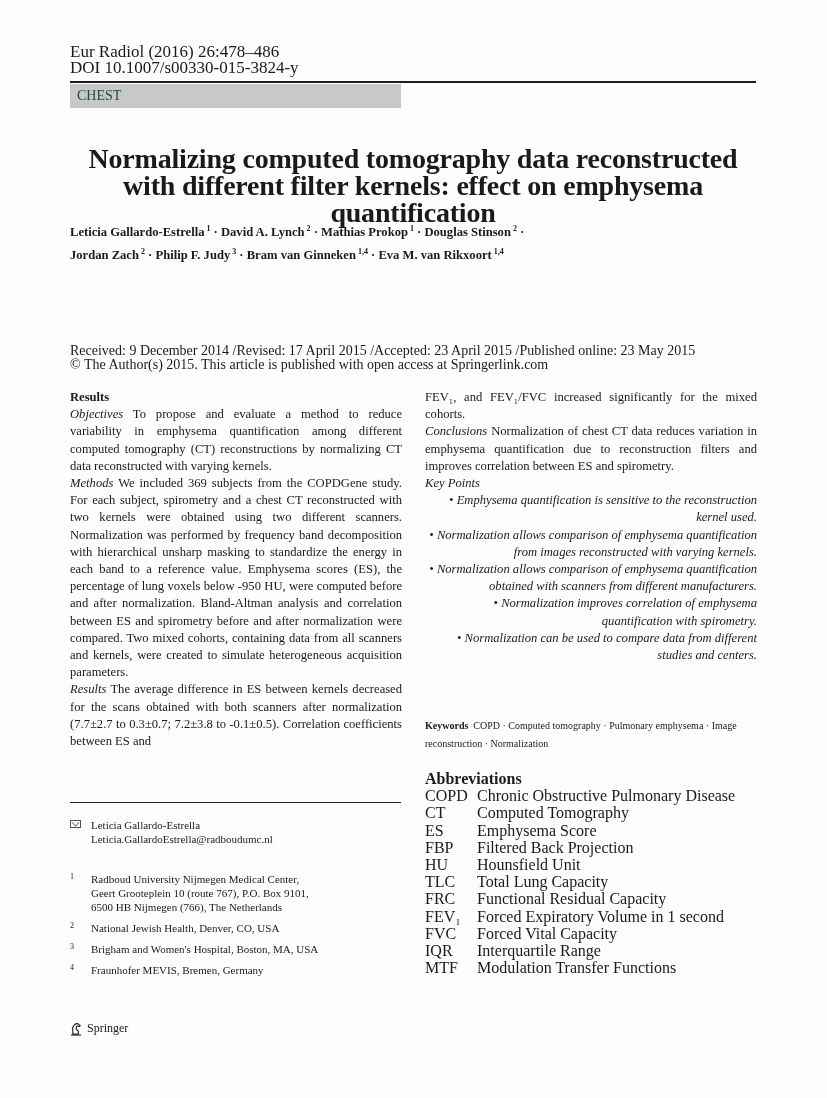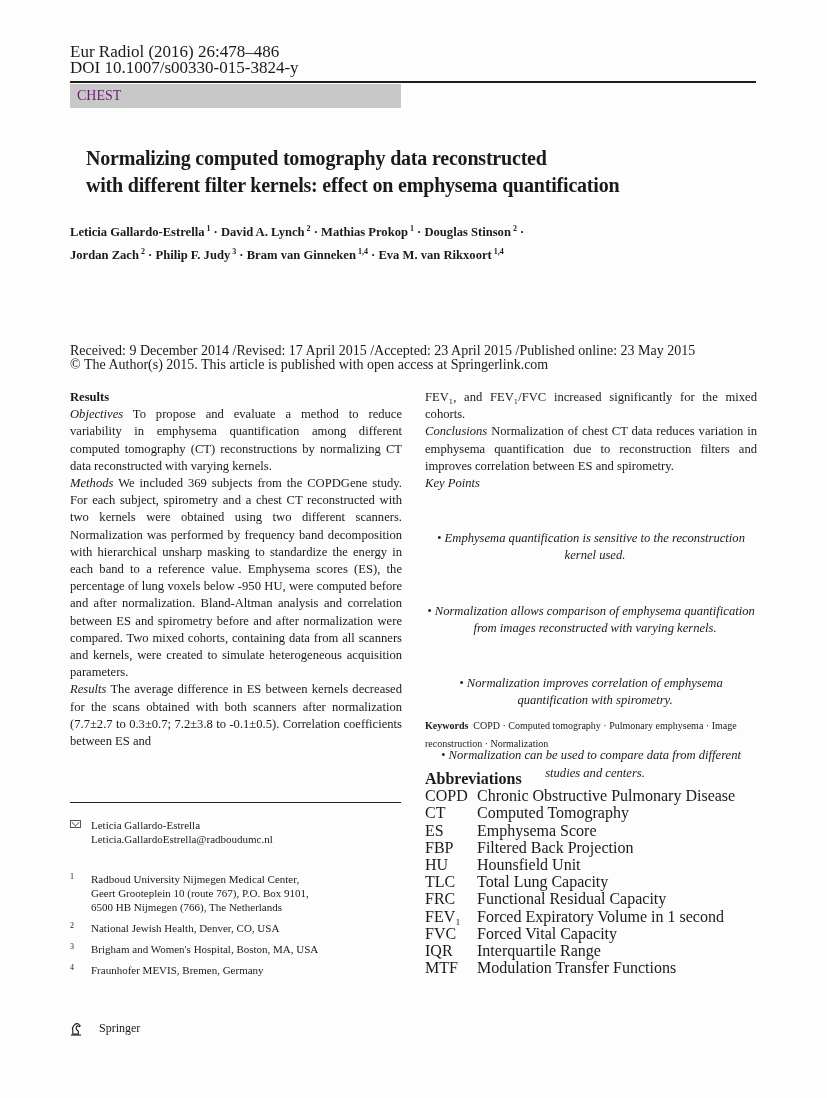--- a/index.html
+++ b/index.html
@@ -2,45 +2,45 @@
 <html><head>
   <meta charset="utf-8">
   <style>
     html, body { margin: 0; padding: 0; background: #fdfdfd; }
     body { width: 827px; height: 1098px; position: relative; overflow: hidden;
       font-family: "Liberation Serif", "DejaVu Serif", serif; color: #1a1a1a; }
     .abs { position: absolute; }
     .journal { left: 70px; top: 44px; font-size: 17px; line-height: 16px; }
     .rule-top { left: 70px; top: 81px; width: 686px; height: 2px; background: #1e1e1e; }
     .chest { left: 70px; top: 84px; width: 331px; height: 24px; background: #c8c8c8;
-      font-size: 14px; line-height: 24px; padding-left: 7px; box-sizing: border-box; color: #701a75; }
-    .title { left: 86px; top: 145px; width: 690px; font-size: 20px; font-weight: bold;
-      line-height: 27px; letter-spacing: -0.2px; }
+      font-size: 14px; line-height: 24px; padding-left: 7px; box-sizing: border-box; color: #14532d; }
+    .title { left: 68px; top: 145px; width: 690px; font-size: 28px; font-weight: bold;
+      line-height: 27px; letter-spacing: -0.2px; text-align: center; }
     .authors { left: 70px; top: 219px; width: 700px; font-size: 12.6px; font-weight: bold; line-height: 19px; }
     .authors sup { font-size: 8px; vertical-align: 5px; margin-left: 2px; }
     .dates { left: 70px; top: 344px; width: 700px; font-size: 14px; line-height: 14px; }
     .col { font-size: 12.6px; line-height: 17.2px; text-align: justify; }
     .left-col { left: 70px; top: 389px; width: 332px; }
     .right-col { left: 425px; top: 389px; width: 332px; }
     .h-bold { font-weight: bold; }
     .ital { font-style: italic; }
-    .kp-item { font-style: italic; padding-left: 8px; text-indent: -8px; text-align: center; margin-top: 38px; }
+    .kp-item { font-style: italic; padding-left: 8px; text-indent: -8px; text-align: right; }
     .kw { left: 425px; top: 717px; width: 340px; font-size: 10px; line-height: 17.5px; }
     .abbr { left: 425px; top: 770px; width: 340px; font-size: 16px; line-height: 17.2px; }
     .abbr-row { display: flex; }
     .abbr-key { width: 52px; flex: none; }
     .rule-fn { left: 70px; top: 802px; width: 331px; height: 1px; background: #222; }
     .corr { left: 70px; top: 818px; width: 330px; font-size: 11px; line-height: 14px; }
     .mail-icon { position: absolute; left: 0; top: 2px; width: 11px; height: 8px; border: 1px solid #555; box-sizing: border-box; }
     .mail-icon:after { content: ""; position: absolute; left: 1px; top: -2px; width: 6px; height: 6px; border-right: 1px solid #555; border-bottom: 1px solid #555; transform: rotate(45deg) scale(0.8); }
     .corr-text { margin-left: 21px; }
     .aff { left: 70px; width: 330px; font-size: 11px; line-height: 14px; }
     .aff-num { position: absolute; left: 0; top: -2px; font-size: 8px; }
     .aff-text { margin-left: 21px; }
-    .springer { left: 70px; top: 1021px; font-size: 12px; display: flex; align-items: center; gap: 16px; }
+    .springer { left: 70px; top: 1021px; font-size: 12px; display: flex; align-items: center; gap: 4px; }
     .horse { width: 13px; height: 14px; }
   </style>
 </head>
 <body>
 
 <div class="abs journal">
   <div>Eur Radiol (2016) 26:478–486</div>
   <div>DOI 10.1007/s00330-015-3824-y</div>
 </div>
 <div class="abs rule-top"></div>
@@ -77,20 +77,21 @@
   <div><span class="ital">Methods</span> <span>We included 369 subjects from the COPDGene study. For each subject, spirometry and a chest CT reconstructed with two kernels were obtained using two different scanners. Normalization was performed by frequency band decomposition with hierarchical unsharp masking to standardize the energy in each band to a reference value. Emphysema scores (ES), the percentage of lung voxels below -950 HU, were computed before and after normalization. Bland-Altman analysis and correlation between ES and spirometry before and after normalization were compared. Two mixed cohorts, containing data from all scanners and kernels, were created to simulate heterogeneous acquisition parameters.</span></div>
   <div><span class="ital">Results</span> <span>The average difference in ES between kernels decreased for the scans obtained with both scanners after normalization (7.7±2.7 to 0.3±0.7; 7.2±3.8 to -0.1±0.5). Correlation coefficients between ES and</span></div>
 </div>
 
 <div class="abs col right-col">
   <div>FEV₁, and FEV₁/FVC increased significantly for the mixed cohorts.</div>
   <div><span class="ital">Conclusions</span> <span>Normalization of chest CT data reduces variation in emphysema quantification due to reconstruction filters and improves correlation between ES and spirometry.</span></div>
   <div class="ital">Key Points</div>
   <div class="kp-item">• <span>Emphysema quantification is sensitive to the reconstruction kernel used.</span></div>
   <div class="kp-item">• <span>Normalization allows comparison of emphysema quantification from images reconstructed with varying kernels.</span></div>
+  <div class="kp-item">• <span>Normalization allows comparison of emphysema quantification obtained with scanners from different manufacturers.</span></div>
   <div class="kp-item">• <span>Normalization improves correlation of emphysema quantification with spirometry.</span></div>
   <div class="kp-item">• <span>Normalization can be used to compare data from different studies and centers.</span></div>
 </div>
 
 <div class="abs kw">
   <span class="h-bold">Keywords</span>&nbsp; <span>COPD · Computed tomography · Pulmonary emphysema · Image reconstruction · Normalization</span>
 </div>
 
 <div class="abs abbr">
   <div class="h-bold">Abbreviations</div>

